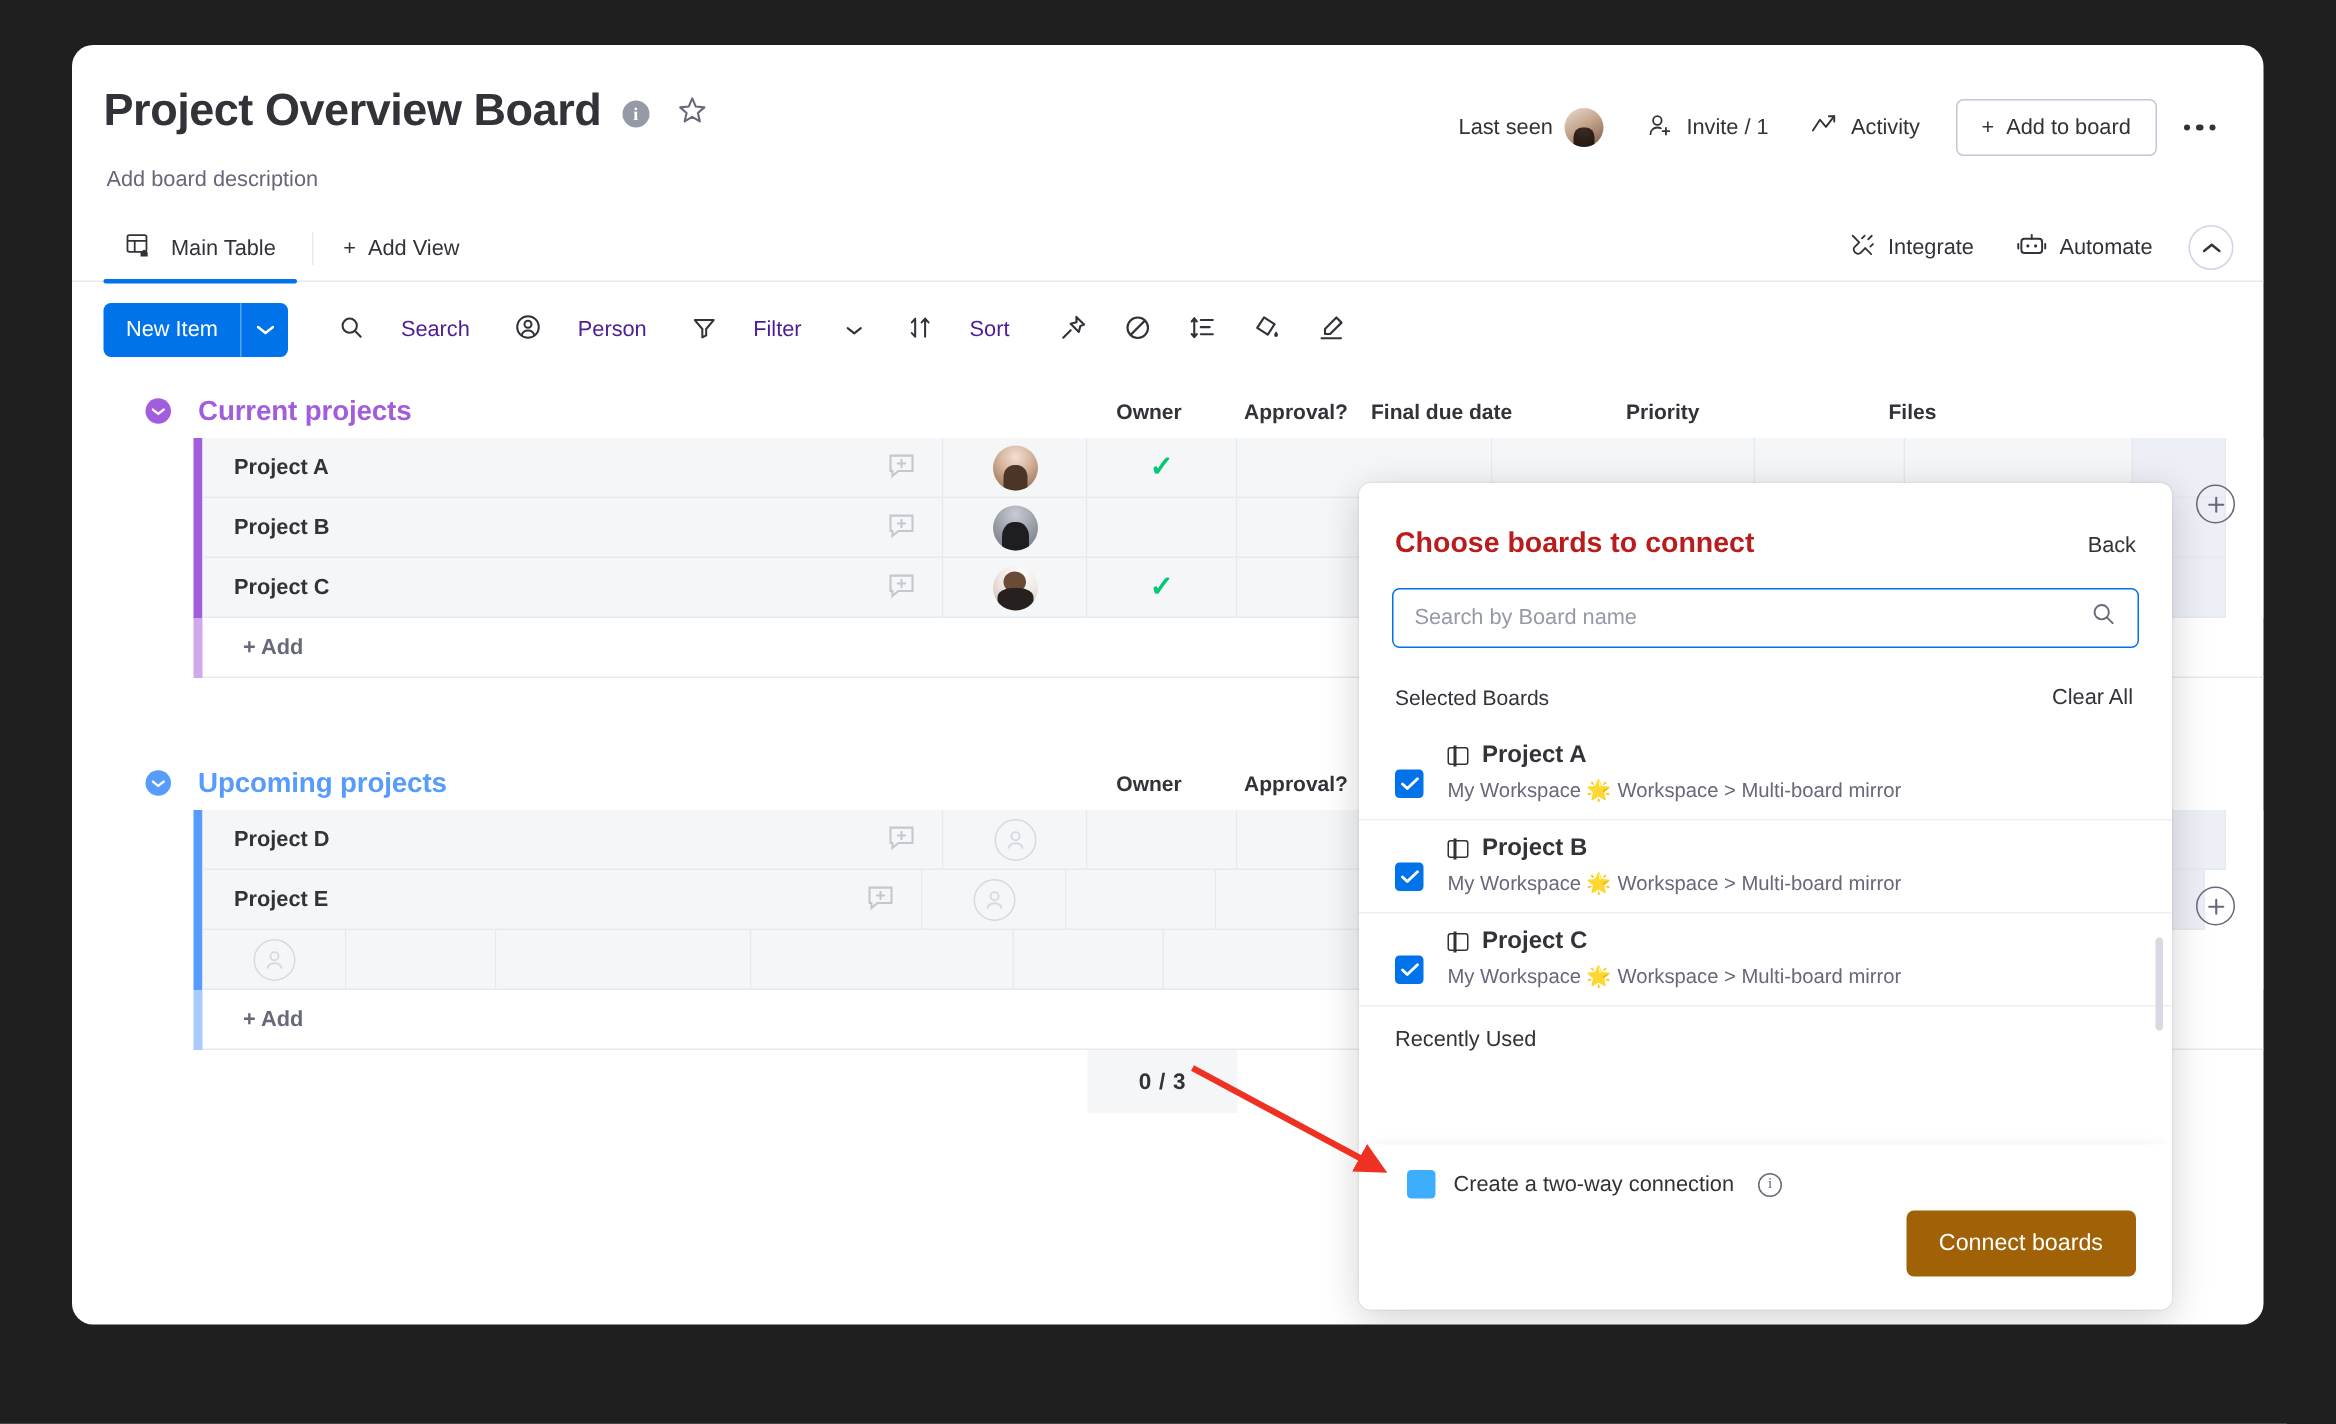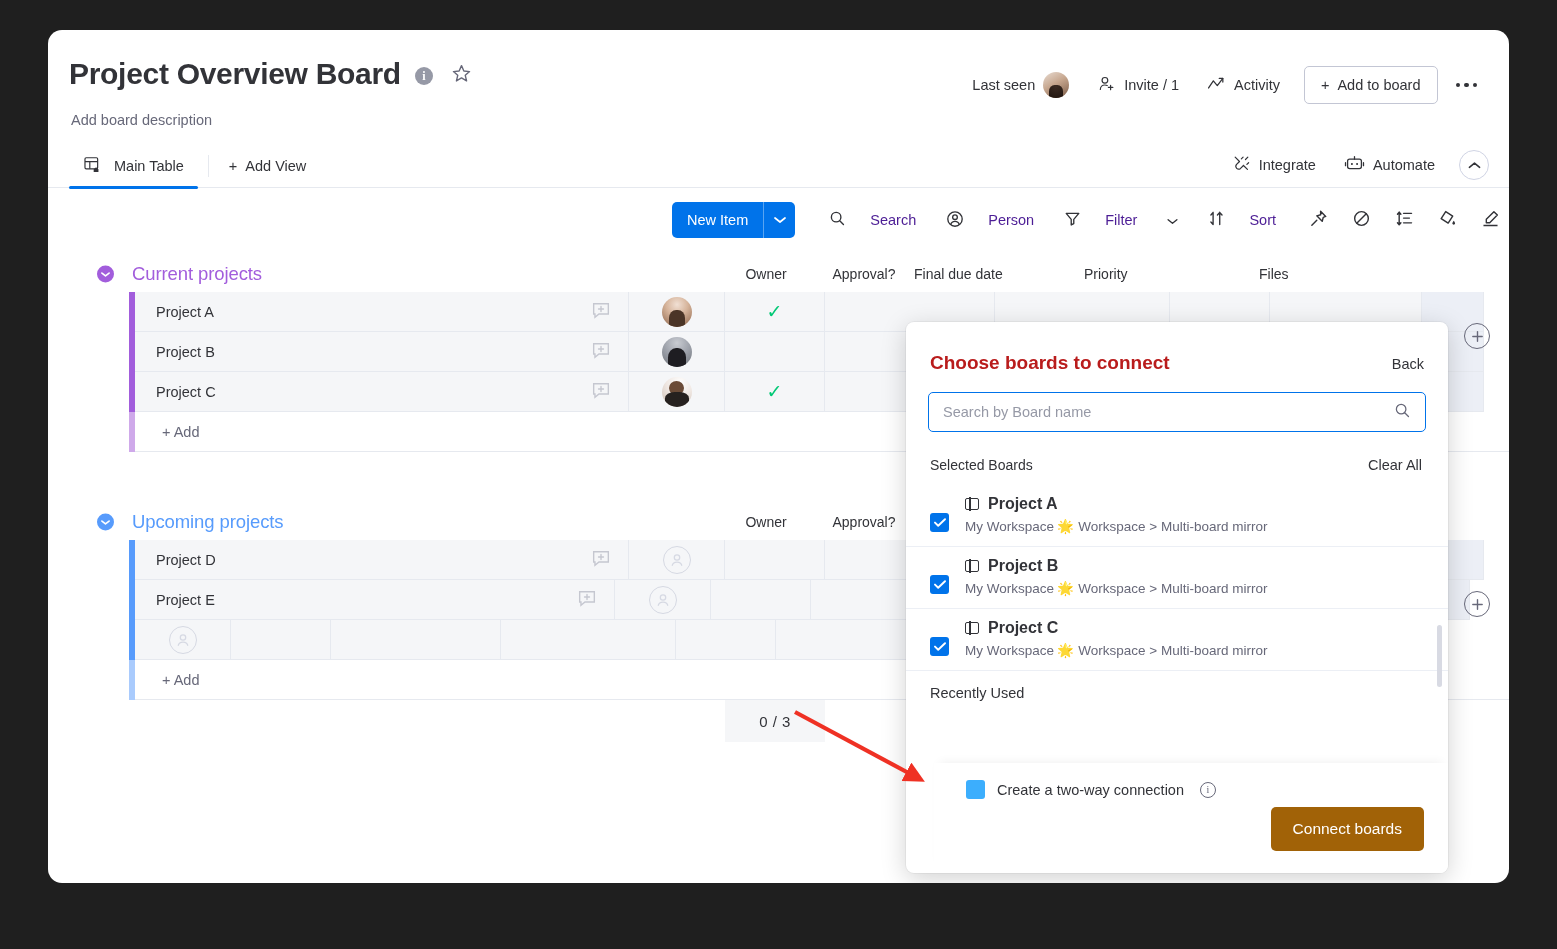--- a/index.html
+++ b/index.html
@@ -99,21 +99,20 @@
     width: 30px; height: 30px; border-radius: 50%;
     border: 1px solid #d0d4e4; background:#fff;
     display:flex; align-items:center; justify-content:center;
     margin-left: 8px; cursor: pointer;
   }
 
   
   .toolbar {
     display: flex; align-items: center; gap: 0;
     padding: 14px 0 14px 21px;
-    justify-content: flex-end;
   }
   .new-item-btn {
     display: flex; align-items: stretch;
     background: #0073ea; border-radius: 5px; overflow: hidden;
     height: 36px; cursor: pointer; flex: none;
   }
   .new-item-btn .label {
     color:#fff; font-size:14.5px; display:flex; align-items:center;
     padding: 0 15px;
   }
@@ -123,21 +122,21 @@
   }
   .tbtn {
     display:flex; align-items:center; gap:24px;
     font-size:14.5px; color:#4c1d95; cursor:pointer;
     height:34px; padding: 0 12px; border-radius:4px;
     margin-left: 6px;
   }
   .tbtn.icon-only { padding: 0 9px; }
 
   
-  .table-area { position: relative; }
+  .table-area { position: relative; font-weight: bold; }
 
   .group { position: relative; }
   .group-title-row {
     display: flex; align-items: center; height: 36px; padding-left: 46px;
     position: relative;
   }
   .group-collapse {
     position:absolute; left: 49px; top: 50%; transform: translateY(-50%);
     width:17px; height:17px; border-radius:50%;
     display:flex; align-items:center; justify-content:center; cursor:pointer;
@@ -246,21 +245,20 @@
     padding: 14px 24px 0 24px; font-size:14.5px; color:#323338;
   }
   .modal-scrollbar {
     position:absolute; right:6px; top:140px; width:5px; height:62px;
     background:#d8dae3; border-radius:3px; cursor:pointer;
   }
   .modal-footer {
     position:absolute; left:0; right:0; bottom:0; height:110px;
     background:#fff; border-top:1px solid transparent;
     box-shadow: 0 -6px 10px -6px rgba(0,0,0,.07);
-    margin-left: 28px;
   }
   .twoway {
     display:flex; align-items:center; gap:12px; padding: 16px 0 0 32px;
   }
   .twoway .box {
     width:19px; height:19px; border-radius:3px; background:#3caefd; flex:none; cursor:pointer;
   }
   .twoway .lbl { font-size:14.5px; color:#323338; }
   .i-circle {
     width:16px; height:16px; border-radius:50%; border:1.3px solid #676879;

